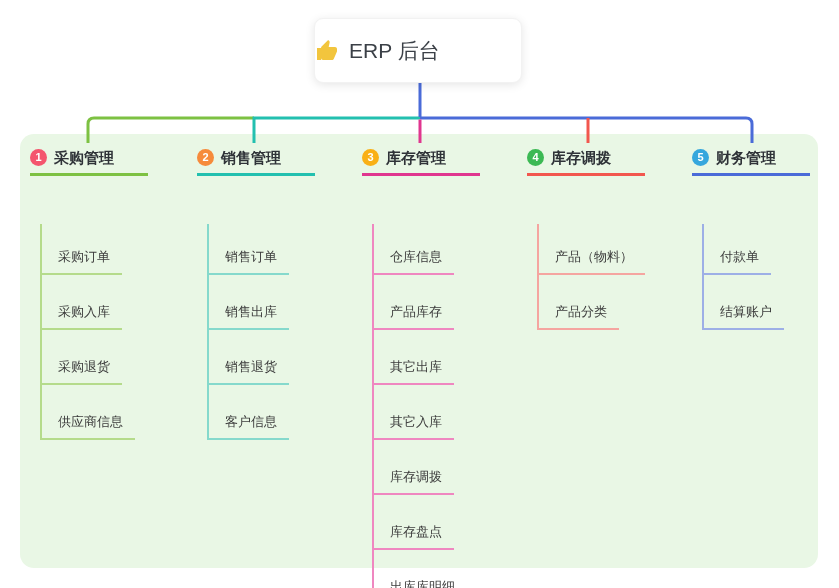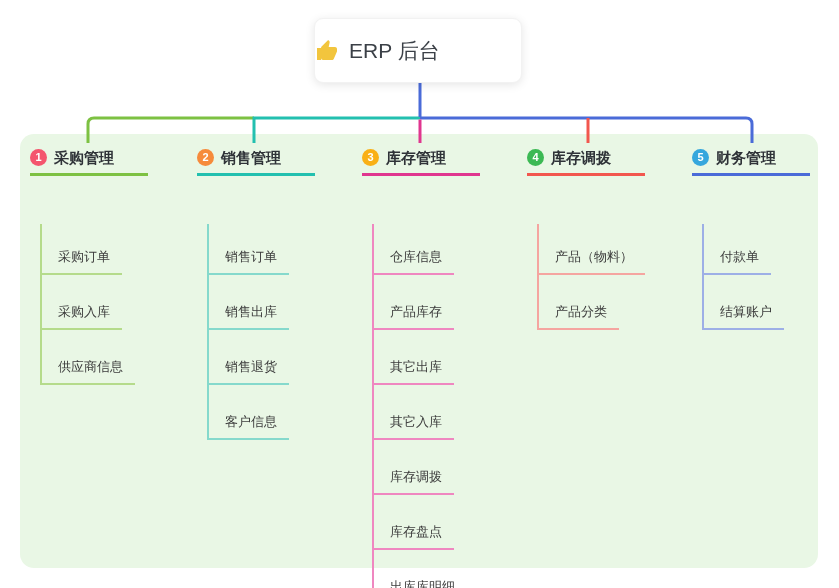--- a/index.html
+++ b/index.html
@@ -86,20 +86,23 @@
       <span>采购管理</span>
     </div>
     <div class="branch-items">
         <div class="sub-item">
           <span>采购订单</span>
         </div>
         <div class="sub-item">
           <span>采购入库</span>
         </div>
         <div class="sub-item">
+          <span>采购退货</span>
+        </div>
+        <div class="sub-item">
           <span>供应商信息</span>
         </div>
       </div>
   </div>
 
   <div class="branch b2" style="--line: #23c0af; --light: #85d9cc;">
     <div class="branch-title">
       <span class="badge" style="background: rgb(246, 139, 59);">2</span>
       <span>销售管理</span>
     </div>

